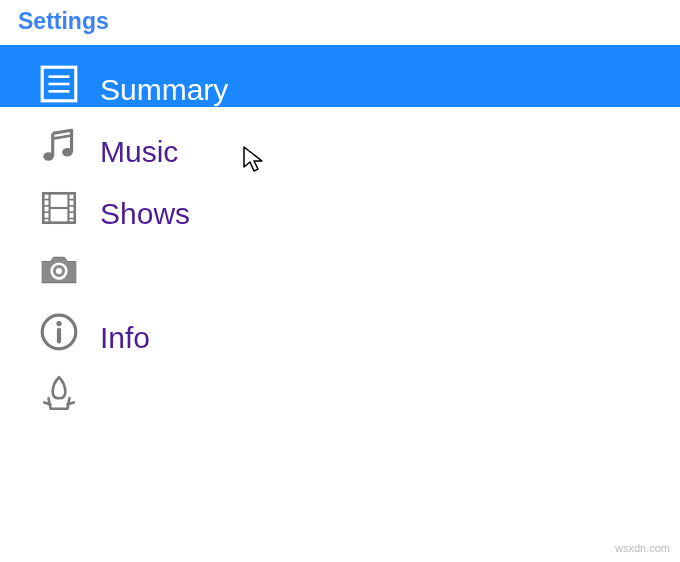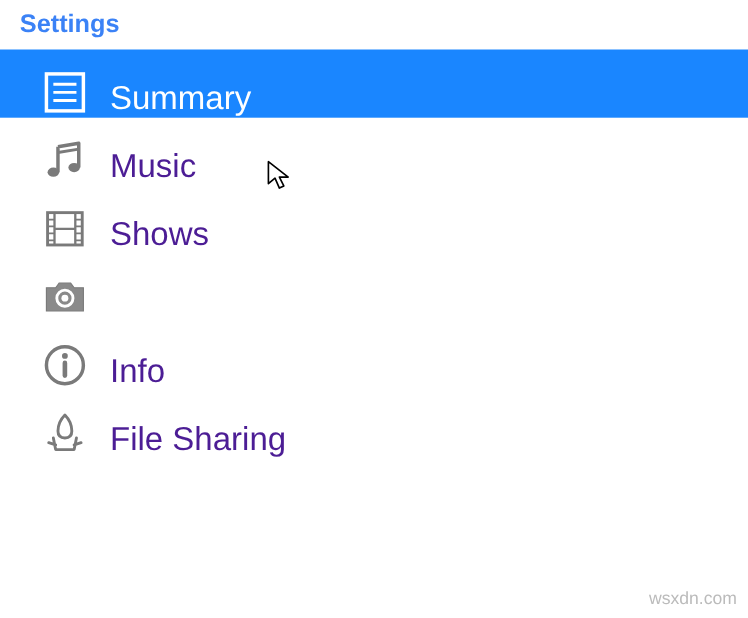--- a/index.html
+++ b/index.html
@@ -64,21 +64,21 @@
     .cursor {
       position: absolute;
       left: 242px;
       top: 145px;
       pointer-events: none;
     }
     .watermark {
       position: absolute;
       right: 10px;
       bottom: 8px;
-      font-size: 16px;
+      font-size: 11px;
       color: #bbbbbb;
       font-family: Arial, sans-serif;
     }
   </style>
 </head>
 <body>
 
 <div class="container">
   <div class="section-header">Settings</div>
   <ul class="sidebar-list">
@@ -148,21 +148,20 @@
       </span>
       <span class="item-label">Info</span>
     </li>
 
     <li class="sidebar-item">
       <span class="icon">
         <svg viewBox="0 0 40 40">
           <path d="M 20 4 C 17 7 14 12 14 18 C 14 22 16 24 20 24 C 24 24 26 22 26 18 C 26 12 23 7 20 4 Z M 10 24 L 12 34 L 28 34 L 30 24 M 6 28 L 12 30 M 34 28 L 28 30" fill="none" stroke="#7a7a7a" stroke-width="2.5" stroke-linejoin="round" stroke-linecap="round"></path>
         </svg>
       </span>
-      <span class="item-label">File Sharing</span>
     </li>
 
   </ul>
 </div>
 
 <div class="cursor">
   <svg width="26" height="30" viewBox="0 0 26 30">
     <path d="M 2 2 L 2 22 L 8 17 L 12 26 L 16 24 L 12 16 L 20 16 Z" fill="#ffffff" stroke="#000000" stroke-width="1.5" stroke-linejoin="round"></path>
   </svg>
 </div>

